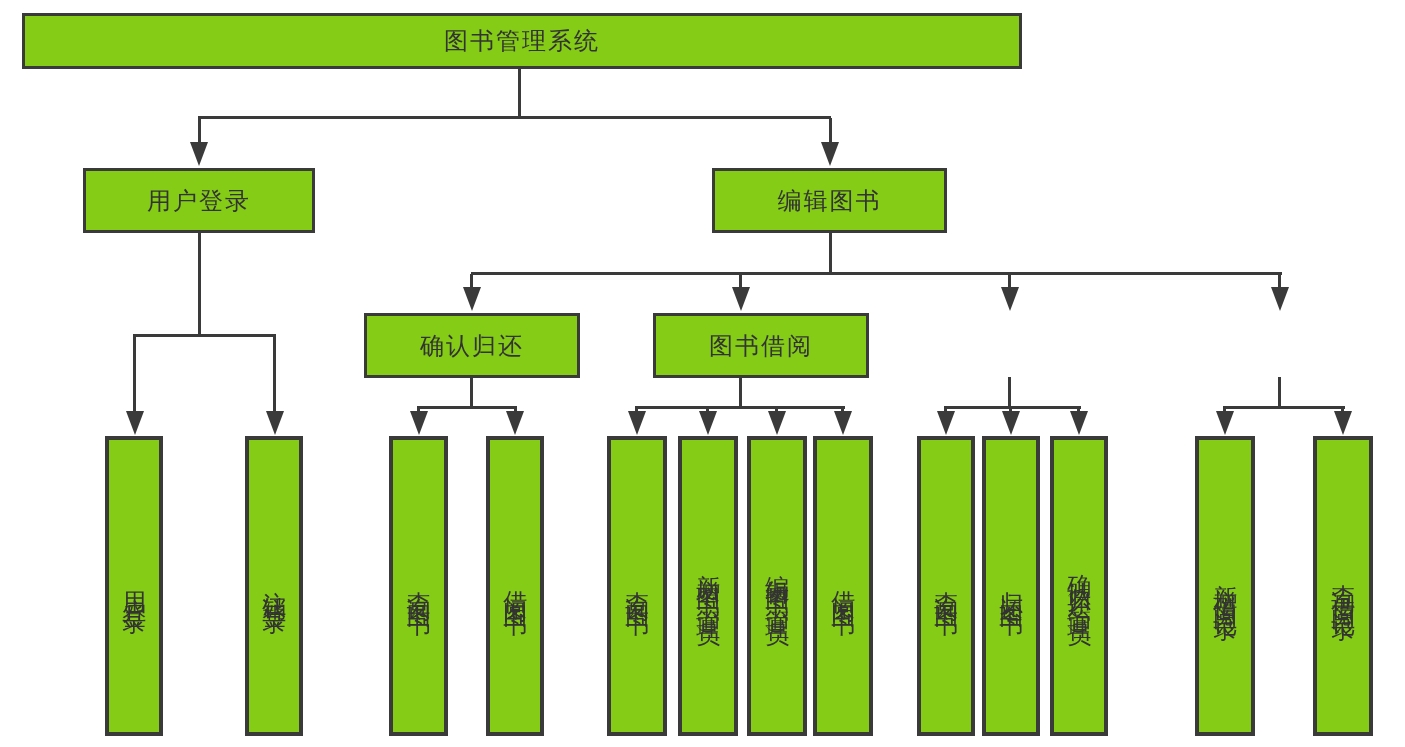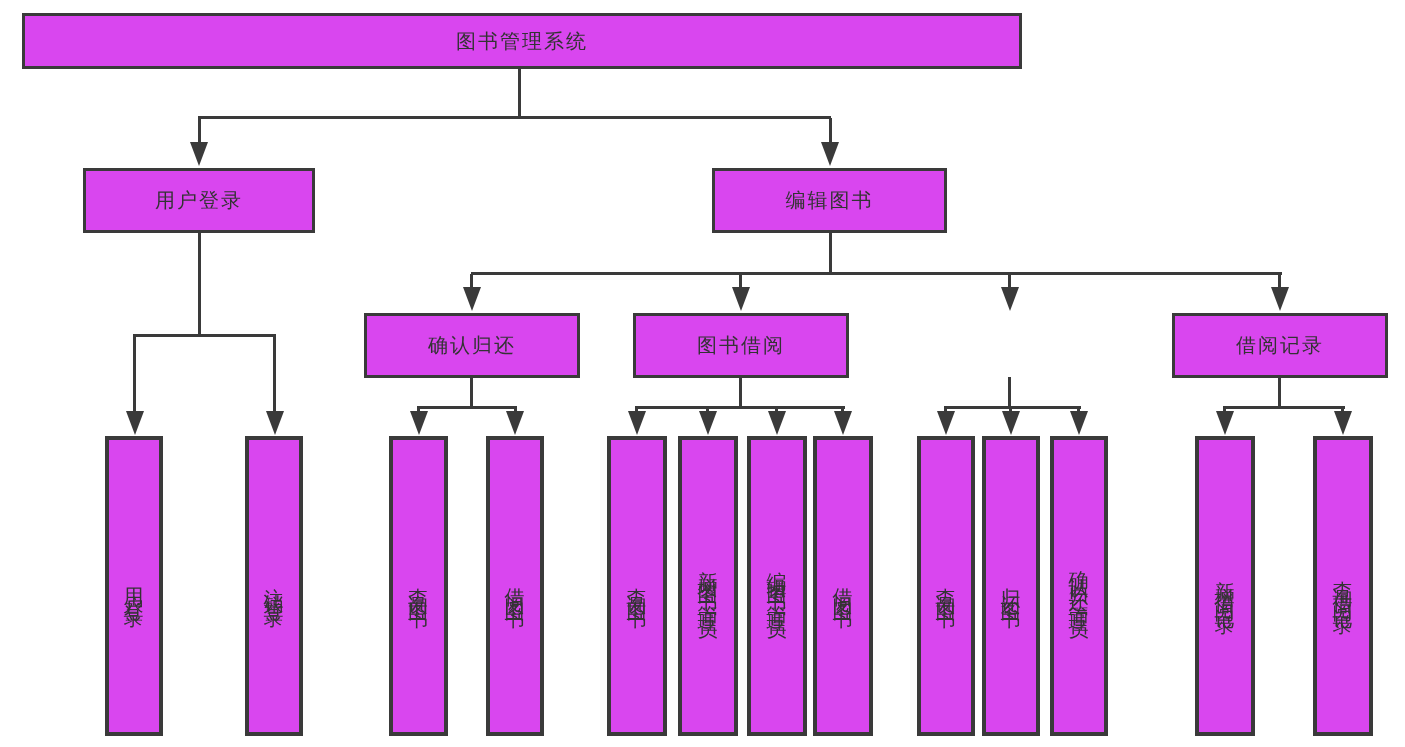--- a/index.html
+++ b/index.html
@@ -8,23 +8,23 @@
     width:1405px;height:747px;
     background:#fff;
     font-family:"Liberation Sans","DejaVu Sans",sans-serif;
     overflow:hidden;
     color:#333;
   }
   .node{
     position:absolute;
     box-sizing:border-box;
     border:3px solid #3a3a3a;
-    background:#d946ef;
+    background:#84cc16;
     display:flex;align-items:center;justify-content:center;
-    font-size:20px;
+    font-size:24px;
     letter-spacing:2px;
     color:#333;
     z-index:2;
   }
   .leaf{
     border-width:4px;
     top:436px;height:300px;
   }
   .leaf .vtext{
     writing-mode:vertical-rl;
@@ -76,22 +76,21 @@
   <div class="vline" style="left:470px;top:274px;height:14px;"></div>
   <div class="ahead" style="left:463px;top:287px;"></div>
   <div class="vline" style="left:739px;top:274px;height:14px;"></div>
   <div class="ahead" style="left:732px;top:287px;"></div>
   <div class="vline" style="left:1008px;top:274px;height:14px;"></div>
   <div class="ahead" style="left:1001px;top:287px;"></div>
   <div class="vline" style="left:1278px;top:274px;height:14px;"></div>
   <div class="ahead" style="left:1271px;top:287px;"></div>
 
   <div class="node" style="left:364px;top:313px;width:216px;height:65px;">确认归还</div>
-  <div class="node" style="left:633px;top:313px;width:216px;height:65px;">图书借阅</div>
-  <div class="node" style="left:1172px;top:313px;width:216px;height:65px;">借阅记录</div>
+  <div class="node" style="left:653px;top:313px;width:216px;height:65px;">图书借阅</div>
 
   <div class="vline" style="left:470px;top:377px;height:31px;"></div>
   <div class="hline" style="left:417px;top:406px;width:100px;"></div>
   <div class="vline" style="left:417px;top:406px;height:8px;"></div>
   <div class="ahead" style="left:410px;top:411px;"></div>
   <div class="vline" style="left:514px;top:406px;height:8px;"></div>
   <div class="ahead" style="left:506px;top:411px;"></div>
 
   <div class="vline" style="left:739px;top:377px;height:31px;"></div>
   <div class="hline" style="left:636px;top:406px;width:209px;"></div>

